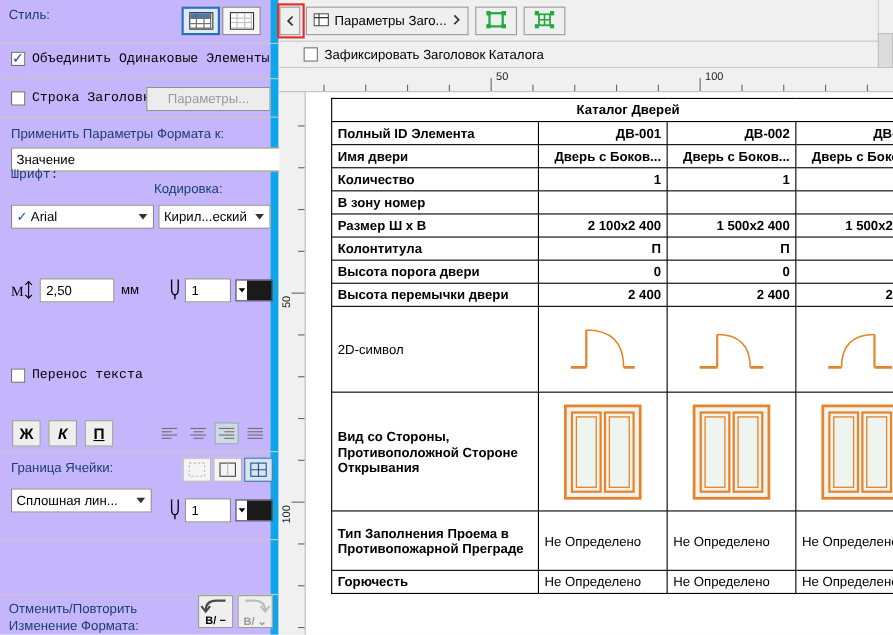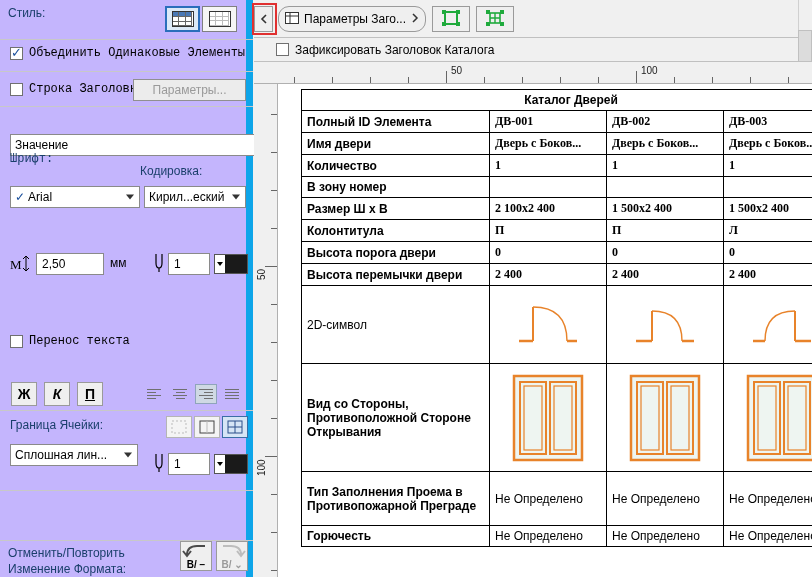--- a/index.html
+++ b/index.html
@@ -108,21 +108,21 @@
   .tb-btn {
     position:absolute; height:26px; top:6px; border:1px solid #9a9a9a; background:#efefef;
     display:flex; align-items:center; gap:5px; padding:0 6px; font-size:12px;
   }
   .collapse-btn {
     position:absolute; left:0px; top:6px; width:19px; height:26px;
     border:1px solid #9a9a9a; background:#efefef; display:flex;align-items:center;justify-content:center;
   }
   .collapse-hl { position:absolute; left:-2px; top:3px; width:25px; height:32px; border:2px solid #e03030; }
 
-  .params-btn { left:24px; width:148px;border-radius:11px; }
+  .params-btn { left:24px; width:148px; }
   .green-btn1 { left:178px; width:38px; justify-content:center; }
   .green-btn2 { left:222px; width:38px; justify-content:center; }
 
   .subbar {
     position:absolute; left:0; top:38px; width:558px; height:24px; background:#f0f0f0;
     border-bottom:1px solid #c0c0c0; display:flex; align-items:center; padding-left:22px; gap:6px;
   }
   .scroll-right {
     position:absolute; right:0; top:0; width:14px; height:38px; background:#f0f0f0;
     border-left:1px solid #d0d0d0;
@@ -155,21 +155,21 @@
   }
   table.sched {
     position:absolute; left:23px; top:5px; width:540px;
     border-collapse:collapse; font-size:12px; table-layout:fixed;
   }
   table.sched td, table.sched th {
     border:1px solid #000; padding:3px 5px; vertical-align:middle; font-size:12px;
   }
   .title-cell { text-align:center; font-weight:bold; font-size:13px; padding:4px; }
   .hdr-cell { font-weight:bold; }
-  .num { text-align:left;font-family:Liberation Serif, serif; }
+  .num { text-align:right; }
   .c0 { width:188px; }
   .c1,.c2,.c3 { width:117px; }
 
   .sym2d { height:78px; }
   .view { height:108px; }
   svg.door-plan { display:block; margin:0 auto; }
   svg.door-elev { display:block; margin:0 auto; }
 </style>
 </head>
 <body>
@@ -219,20 +219,21 @@
     <div class="sep" style="top:71px;"></div>
 
     <div class="cb-row" style="left:10px; top:82px;">
       <span class="cb"></span>
       <span class="lbl-dark">Строка Заголовка</span>
     </div>
     <div class="btn disabled" style="position:absolute; left:133px; top:79px; width:113px;">Параметры...</div>
 
     <div class="sep" style="top:106px;"></div>
 
+    <div style="position:absolute; left:10px; top:114px;" class="lbl">Применить Параметры Формата к:</div>
 
     <div class="select" style="position:absolute; left:10px; top:134px; width:264px;">
       <span>Значение</span>
       <span class="arrow"></span>
     </div>
 
     <div style="position:absolute; left:10px; top:152px;font-family:Liberation Mono, monospace;" class="lbl">Шрифт:</div>
     <div style="position:absolute; left:140px; top:164px;" class="lbl">Кодировка:</div>
 
     <div class="select" style="position:absolute; left:10px; top:186px; width:130px;">

